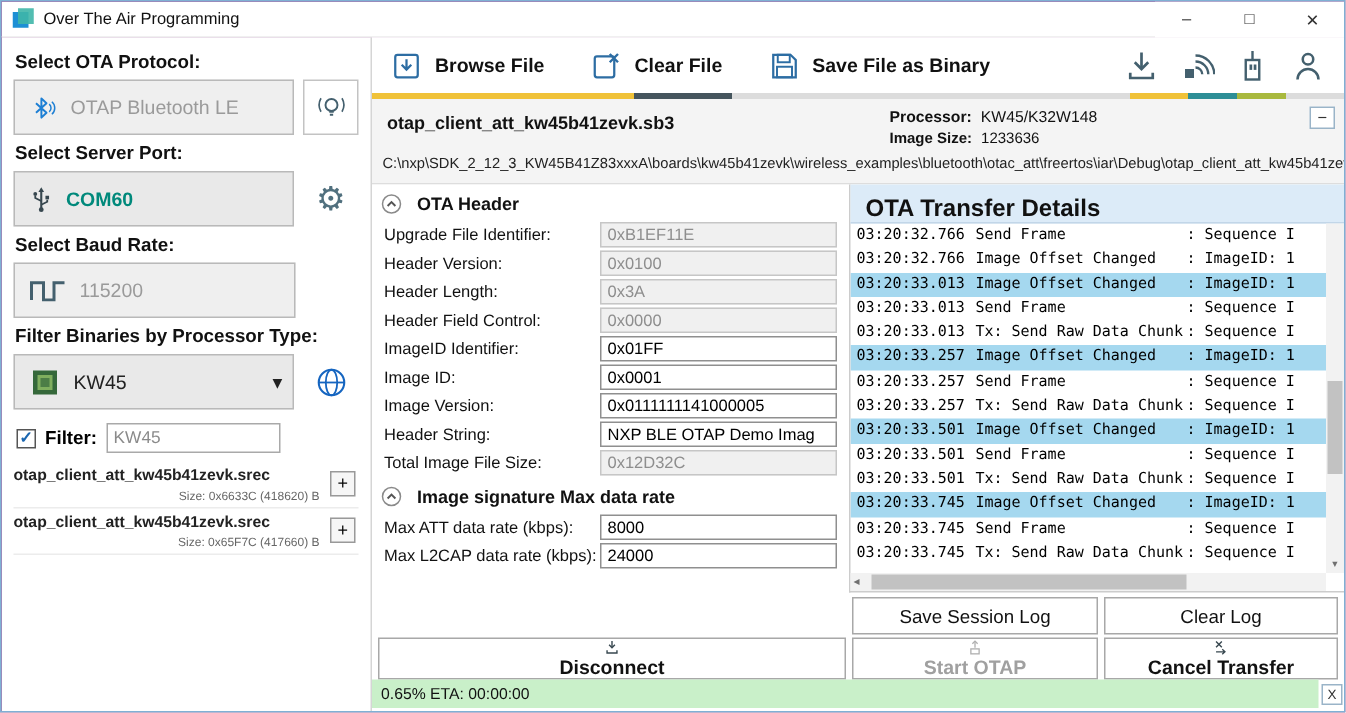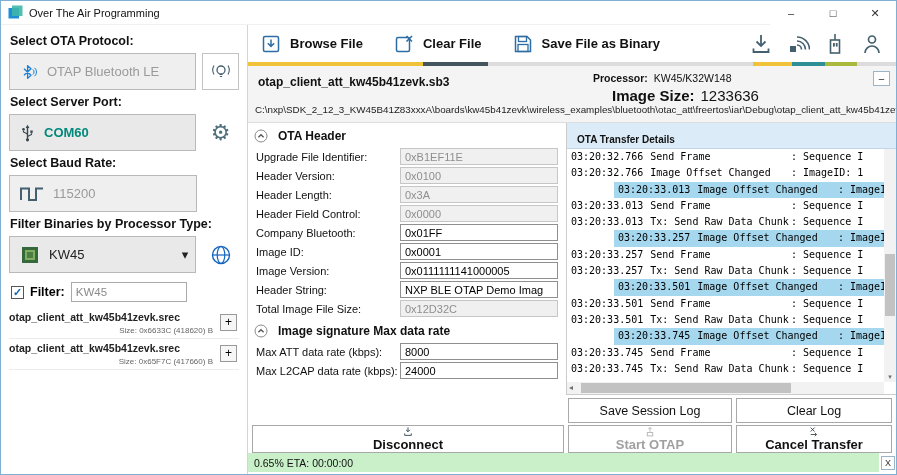--- a/index.html
+++ b/index.html
@@ -44,41 +44,41 @@
 .toolbar { position:absolute; left:0; top:0; right:0; height:37px; display:flex; align-items:center; padding-left:12px; gap:30px; background:#fff; }
 .tb-btn { display:flex; align-items:center; gap:8px; font-size:13px; font-weight:bold; color:#111; background:none; border:none; font-family:inherit; }
 .tb-icons { position:absolute; right:12px; top:0; height:37px; display:flex; align-items:center; gap:13px; }
 .tb-icon-btn { background:none; border:none; display:flex; align-items:center; }
 .strip { position:absolute; left:0; top:37px; right:0; height:4px;
   background:linear-gradient(90deg,#f0c239 0,#f0c239 27%,#45555d 27%,#45555d 37%,#dcdcdc 37%,#dcdcdc 78%,#f0c239 78%,#f0c239 84%,#2d8e96 84%,#2d8e96 89%,#a9b93e 89%,#a9b93e 94%,#dcdcdc 94%); }
 
 .fileinfo { position:absolute; left:0; top:41px; right:0; height:57px; background:#f4f4f4; border-bottom:1px solid #ddd; overflow:hidden; }
 .fi-name { position:absolute; left:10px; top:9px; font-size:12px; font-weight:bold; color:#111; }
 .fi-proc { position:absolute; left:345px; top:6px; font-size:10.5px; color:#111; }
-.fi-size { position:absolute; left:345px; top:21px; font-size:15px; color:#111;margin-left:19px; }
+.fi-size { position:absolute; left:345px; top:21px; font-size:10px; color:#111; }
 .fi-proc b, .fi-size b { font-weight:bold; margin-right:6px; }
 .fi-minus { position:absolute; right:6px; top:5px; width:17px; height:15px; border:1px solid #9ab4c8; background:#fff; font-size:11px; line-height:12px; text-align:center; color:#333; font-family:inherit; }
 .fi-path { position:absolute; left:7px; top:38px; font-size:9.8px; color:#222; white-space:nowrap; }
 
 
 .mid-panel { position:absolute; left:0; top:98px; width:318px; height:272px; background:#fff; }
 .sec-head { display:flex; align-items:center; gap:10px; padding:6px 0 4px 6px; }
 .sec-head b { font-size:12px; color:#111; }
 .frow { display:flex; align-items:center; height:19px; padding-left:8px; position:relative; }
 .flabel { font-size:11px; color:#111; }
 .finput { position:absolute; left:152px; top:1px; width:158px; height:17px; border:1px solid #8f8f8f; font-size:11px; padding:0 4px; color:#000; background:#fff; font-family:inherit; }
 .finput.ro { background:#f0f0f0; color:#8e8e8e; border-color:#c6c6c6; }
 
 
 .right-panel { position:absolute; left:318px; top:98px; right:0; height:272px; border-left:1px solid #ccc; border-bottom:1px solid #ccc; background:#fff; }
 .rp-head { height:26px; background:#dcebf8; border-bottom:1px solid #c2d6e8; display:flex; align-items:center; padding-left:10px; }
-.rp-head b { font-size:10px; color:#111;margin-top:8px; }
+.rp-head b { font-size:16px; color:#111;margin-top:8px; }
 .log { position:absolute; left:0; top:26px; right:12px; bottom:12px; overflow:hidden; font-family:"DejaVu Sans Mono",monospace; font-size:10px; }
 .lrow { position:relative; height:16.3px; line-height:16.3px; white-space:nowrap; padding-left:4px; }
-.lrow.hl { background:#a5d8ef;margin-left:47px; }
+.lrow.hl { background:#a5d8ef; }
 .levent { margin-left:7px; }
 .ldetail { position:absolute; left:224px; top:0; }
 .vscroll { position:absolute; right:0; top:26px; width:12px; bottom:12px; background:#f2f2f2; }
 .vthumb { position:absolute; left:1px; right:1px; top:45%; height:62px; background:#c2c2c2; }
 .varrow { position:absolute; left:0; right:0; bottom:0; height:11px; font-size:7px; color:#707070; text-align:center; line-height:11px; }
 .hscroll { position:absolute; left:0; bottom:0; right:12px; height:12px; background:#f2f2f2; }
 .harrow { position:absolute; left:2px; top:0; font-size:8px; color:#707070; line-height:12px; }
 .hthumb { position:absolute; left:14px; top:1px; height:10px; width:210px; background:#c2c2c2; }
 
 
@@ -302,21 +302,21 @@
             <span class="flabel">Header Length:</span>
             <input class="finput ro" value="0x3A" style="">
           </div>
 
           <div class="frow">
             <span class="flabel">Header Field Control:</span>
             <input class="finput ro" value="0x0000" style="">
           </div>
 
           <div class="frow">
-            <span class="flabel">Company Bluetooth:</span>
+            <span class="flabel">ImageID Identifier:</span>
             <input class="finput" value="0x01FF" style="">
           </div>
 
           <div class="frow">
             <span class="flabel">Image ID:</span>
             <input class="finput" value="0x0001" style="">
           </div>
 
           <div class="frow">
             <span class="flabel">Image Version:</span>

